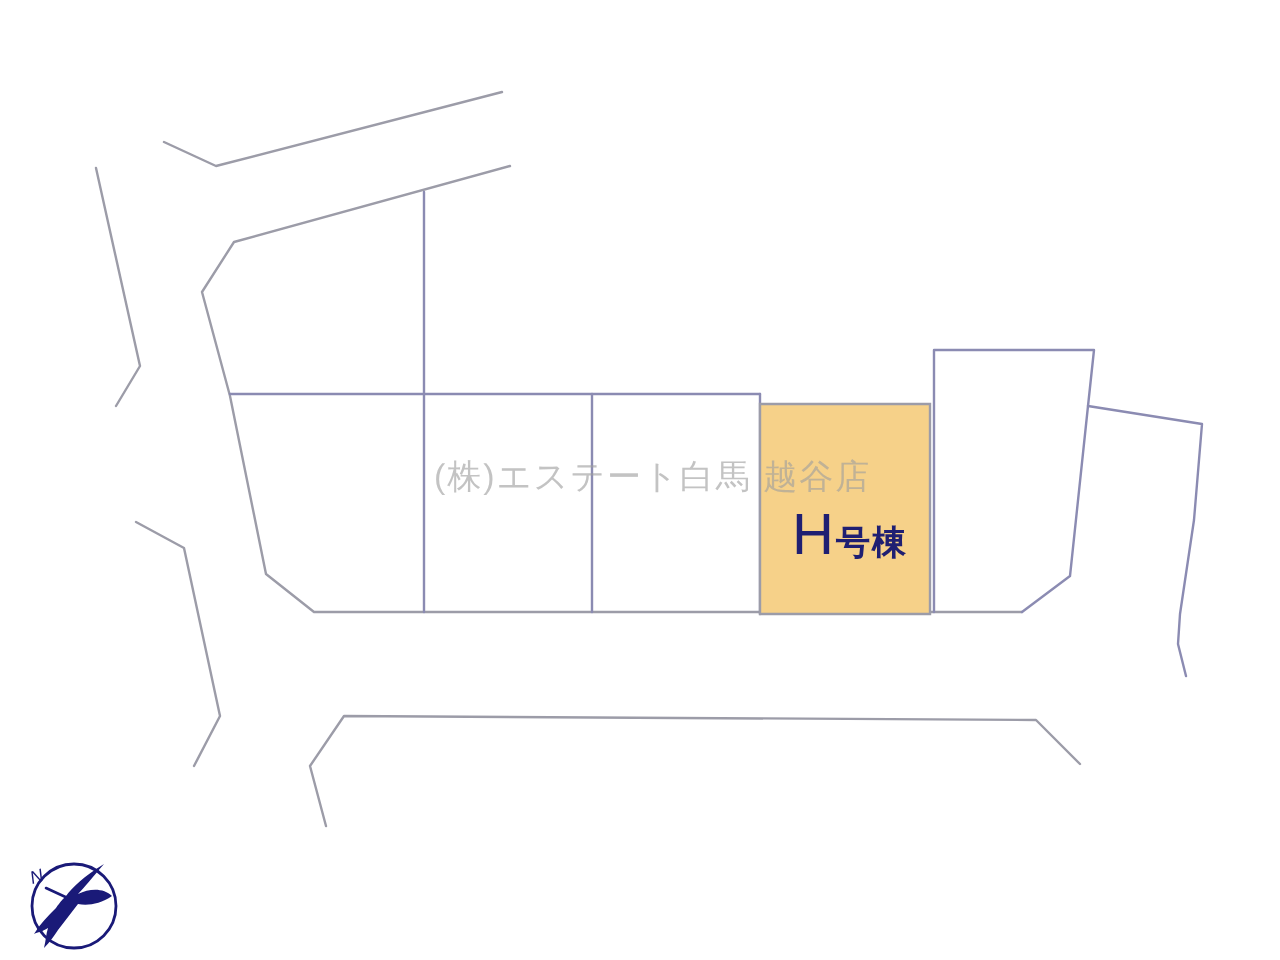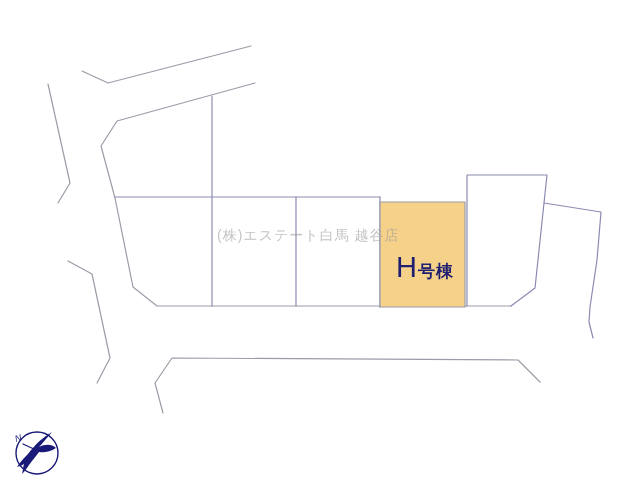--- a/index.html
+++ b/index.html
@@ -11,21 +11,21 @@
   .map-svg{position:absolute;left:0;top:0;}
   .road{fill:none;stroke:#9C9CA8;stroke-width:1.2;stroke-linejoin:round;stroke-linecap:round;}
   .pline{fill:none;stroke:#8B8BB2;stroke-width:1.2;stroke-linejoin:round;stroke-linecap:round;}
   .hl-parcel{stroke:#9C9CA8;stroke-width:1.2;}
   .compass-ring{fill:none;stroke:#1A1A78;stroke-width:1.4;}
   .compass-bird{fill:#1A1A78;stroke:none;}
   .compass-beak{stroke:#1A1A78;stroke-width:1.3;stroke-linecap:round;}
   .compass-n{font-size:9px;font-style:italic;fill:#1A1A78;font-family:"Liberation Sans",sans-serif;}
   .watermark{
     position:absolute;left:217px;top:227px;
-    font-size:14px;letter-spacing:1px;white-space:nowrap;
+    font-size:17px;letter-spacing:1px;white-space:nowrap;
     color:rgba(158,158,158,0.62);
     text-align:right;
   }
   .parcel-label{
     position:absolute;left:396px;top:243px;
     display:flex;align-items:baseline;gap:1px;
     color:#1F1F72;white-space:nowrap;
   }
   .parcel-label .prefix{font-size:29px;font-weight:500;line-height:1.0;}
   .parcel-label .suffix{font-size:17px;font-weight:600;letter-spacing:1px;margin-top:17px;}

